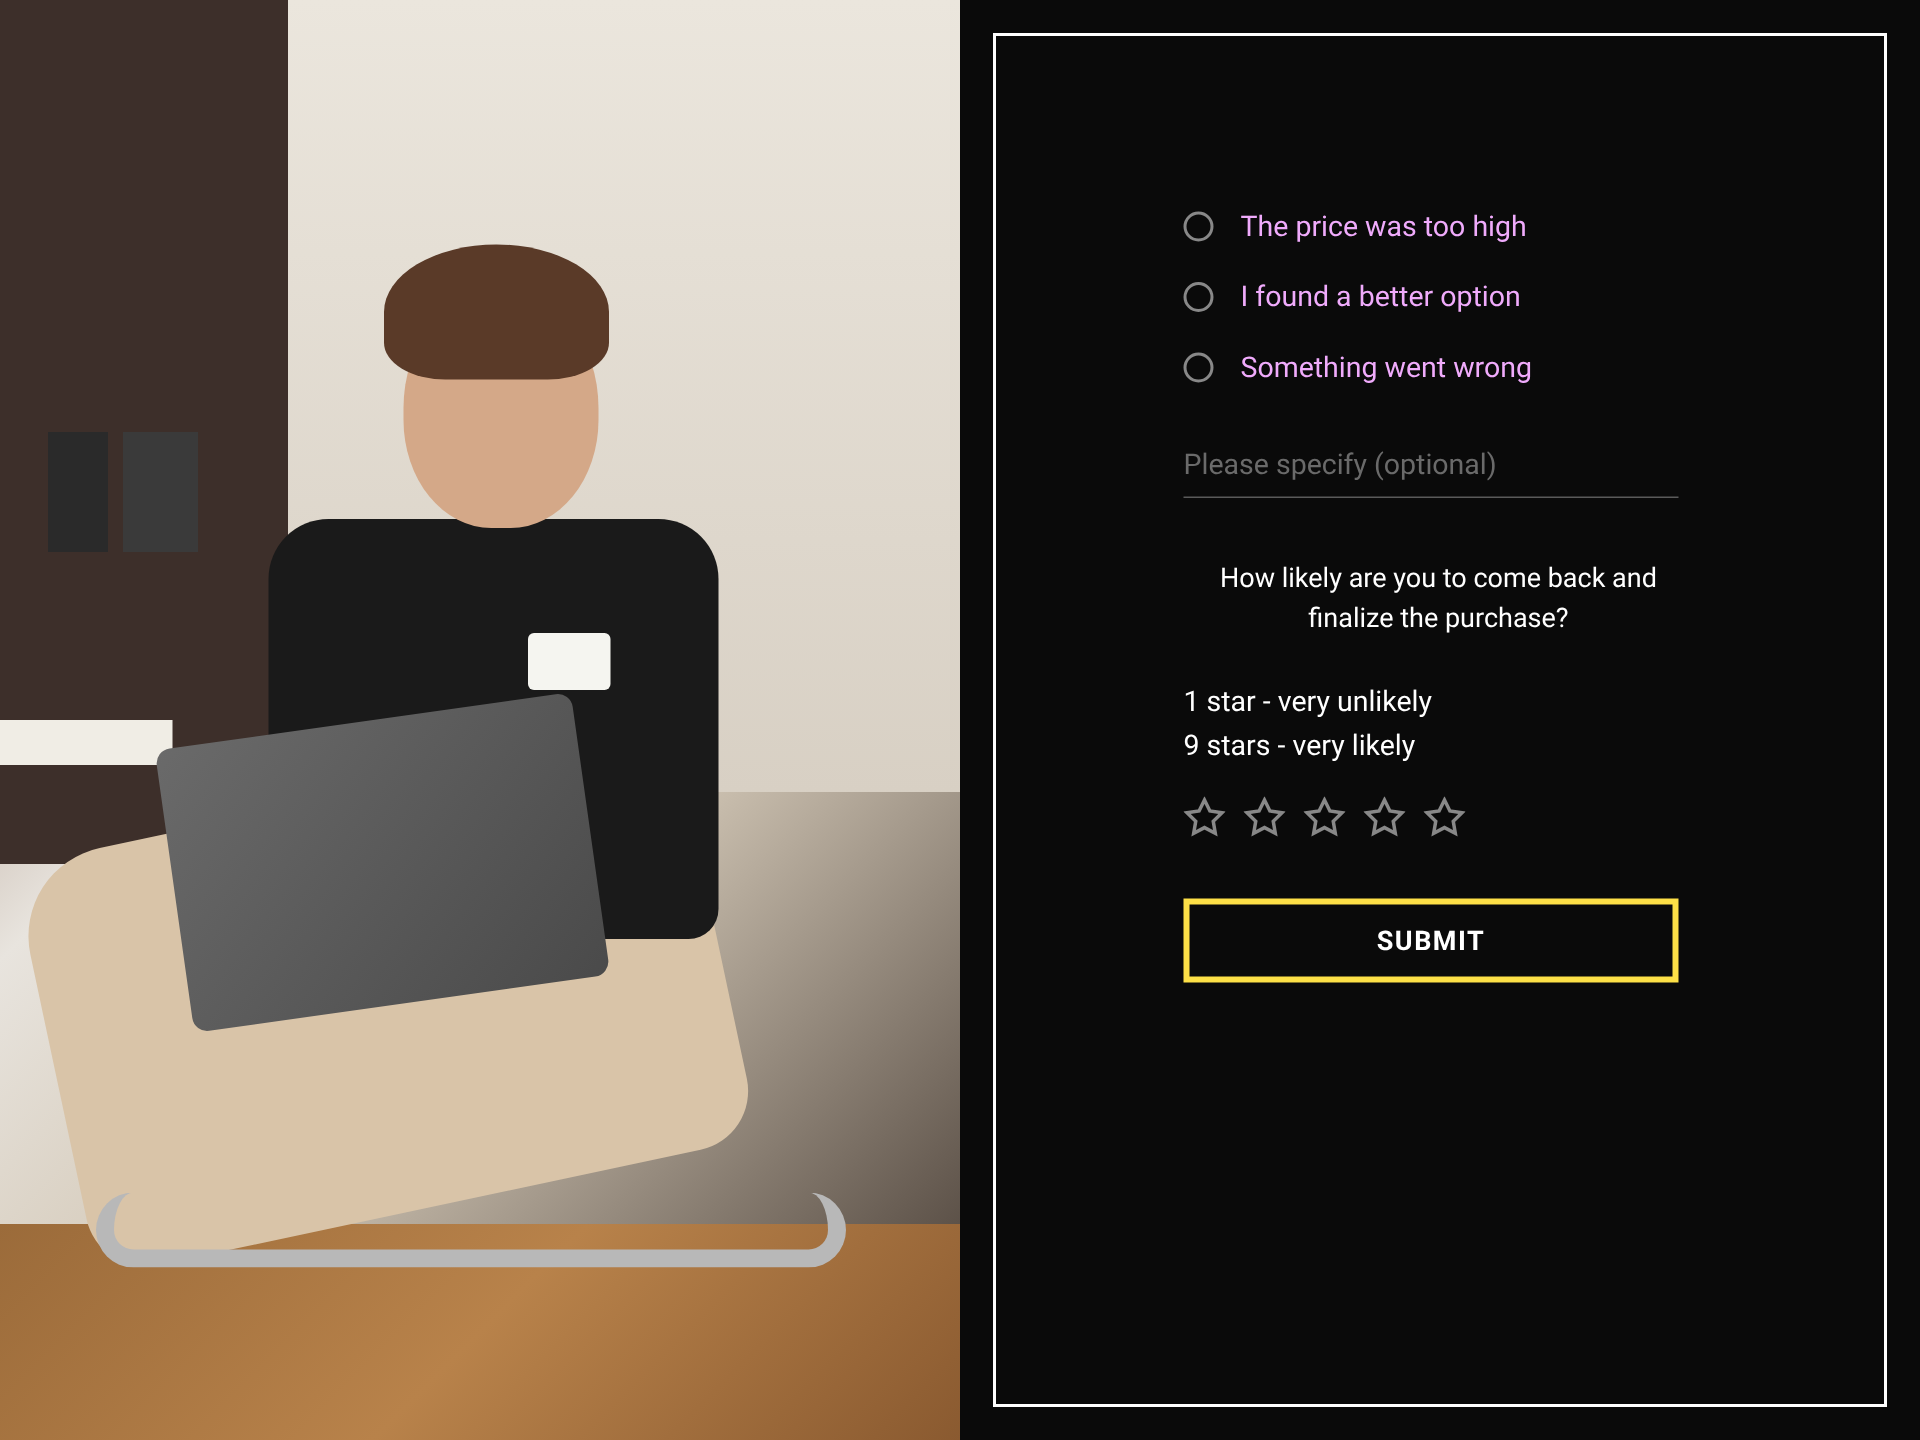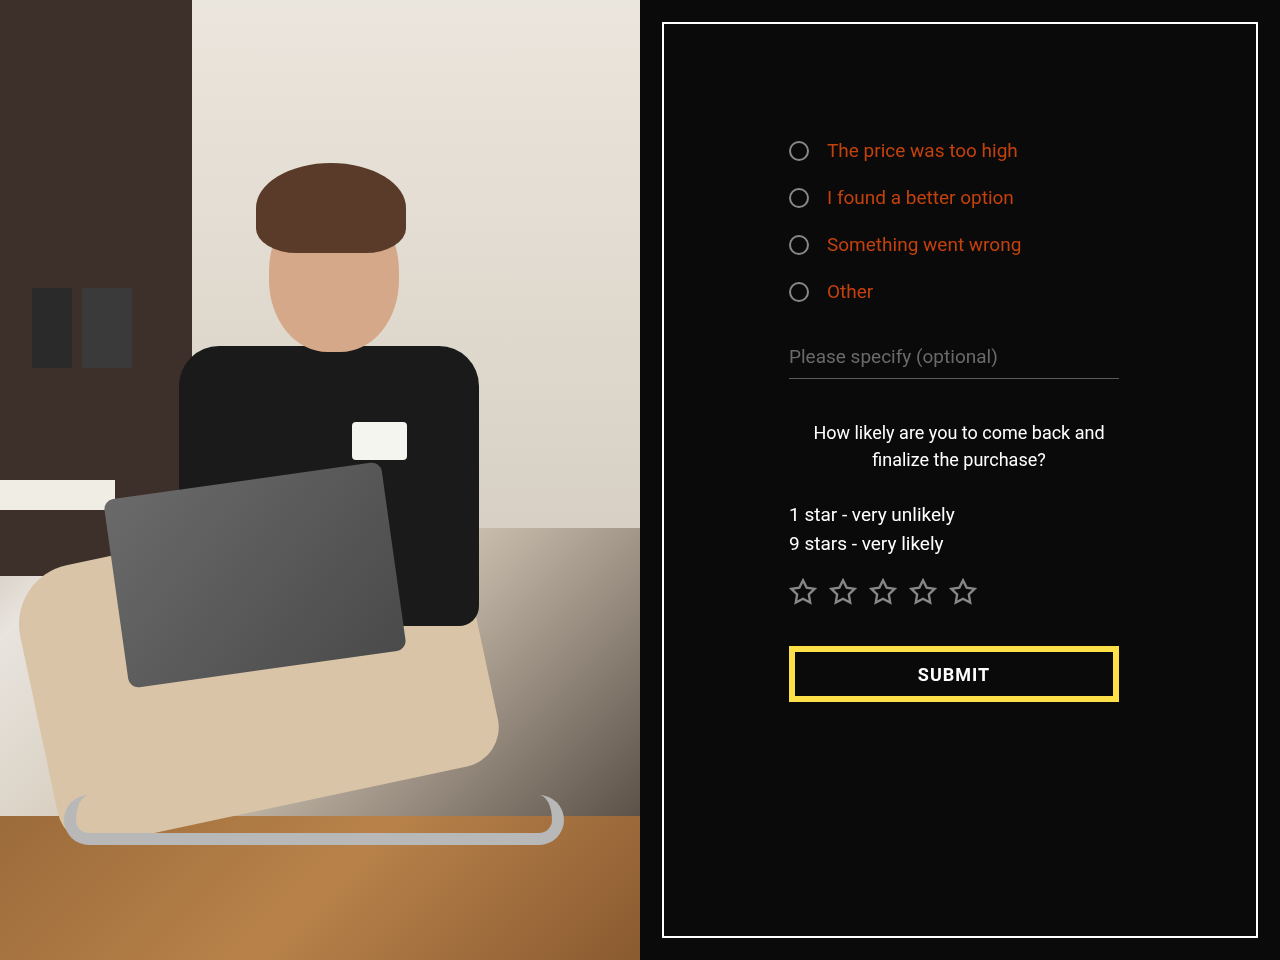--- a/index.html
+++ b/index.html
@@ -169,21 +169,21 @@
     .radio-circle {
       width: 20px;
       height: 20px;
       border: 2px solid #888888;
       border-radius: 50%;
       flex-shrink: 0;
     }
     .radio-label {
       font-size: 19px;
       font-weight: 400;
-      color: #c2410c;
+      color: #f0abfc;
     }
     .text-input {
       width: 330px;
       background: transparent;
       border: none;
       border-bottom: 1px solid #5a5a5a;
       color: #f9a8d4;
       font-size: 19px;
       padding: 6px 0 10px 0;
       outline: none;
@@ -221,21 +221,21 @@
       width: 100%;
       height: 100%;
       fill: none;
       stroke: #888888;
       stroke-width: 2;
     }
     .submit-btn {
       width: 330px;
       height: 56px;
       background: transparent;
-      border: 6px solid #fde047;
+      border: 4px solid #fde047;
       color: #ffffff;
       font-size: 18px;
       font-weight: 700;
       letter-spacing: 1px;
       cursor: pointer;
       font-family: inherit;
     }
   </style>
 </head>
 <body>
@@ -266,24 +266,20 @@
         <span class="radio-label">The price was too high</span>
       </label>
       <label class="radio-option">
         <span class="radio-circle"></span>
         <span class="radio-label">I found a better option</span>
       </label>
       <label class="radio-option">
         <span class="radio-circle"></span>
         <span class="radio-label">Something went wrong</span>
       </label>
-      <label class="radio-option">
-        <span class="radio-circle"></span>
-        <span class="radio-label">Other</span>
-      </label>
     </div>
 
     <input type="text" class="text-input" placeholder="Please specify (optional)" style="">
 
     <p class="question-text">How likely are you to come back and finalize the purchase?</p>
 
     <div class="scale-hint">
       <div>1 star - very unlikely</div>
       <div>9 stars - very likely</div>
     </div>

